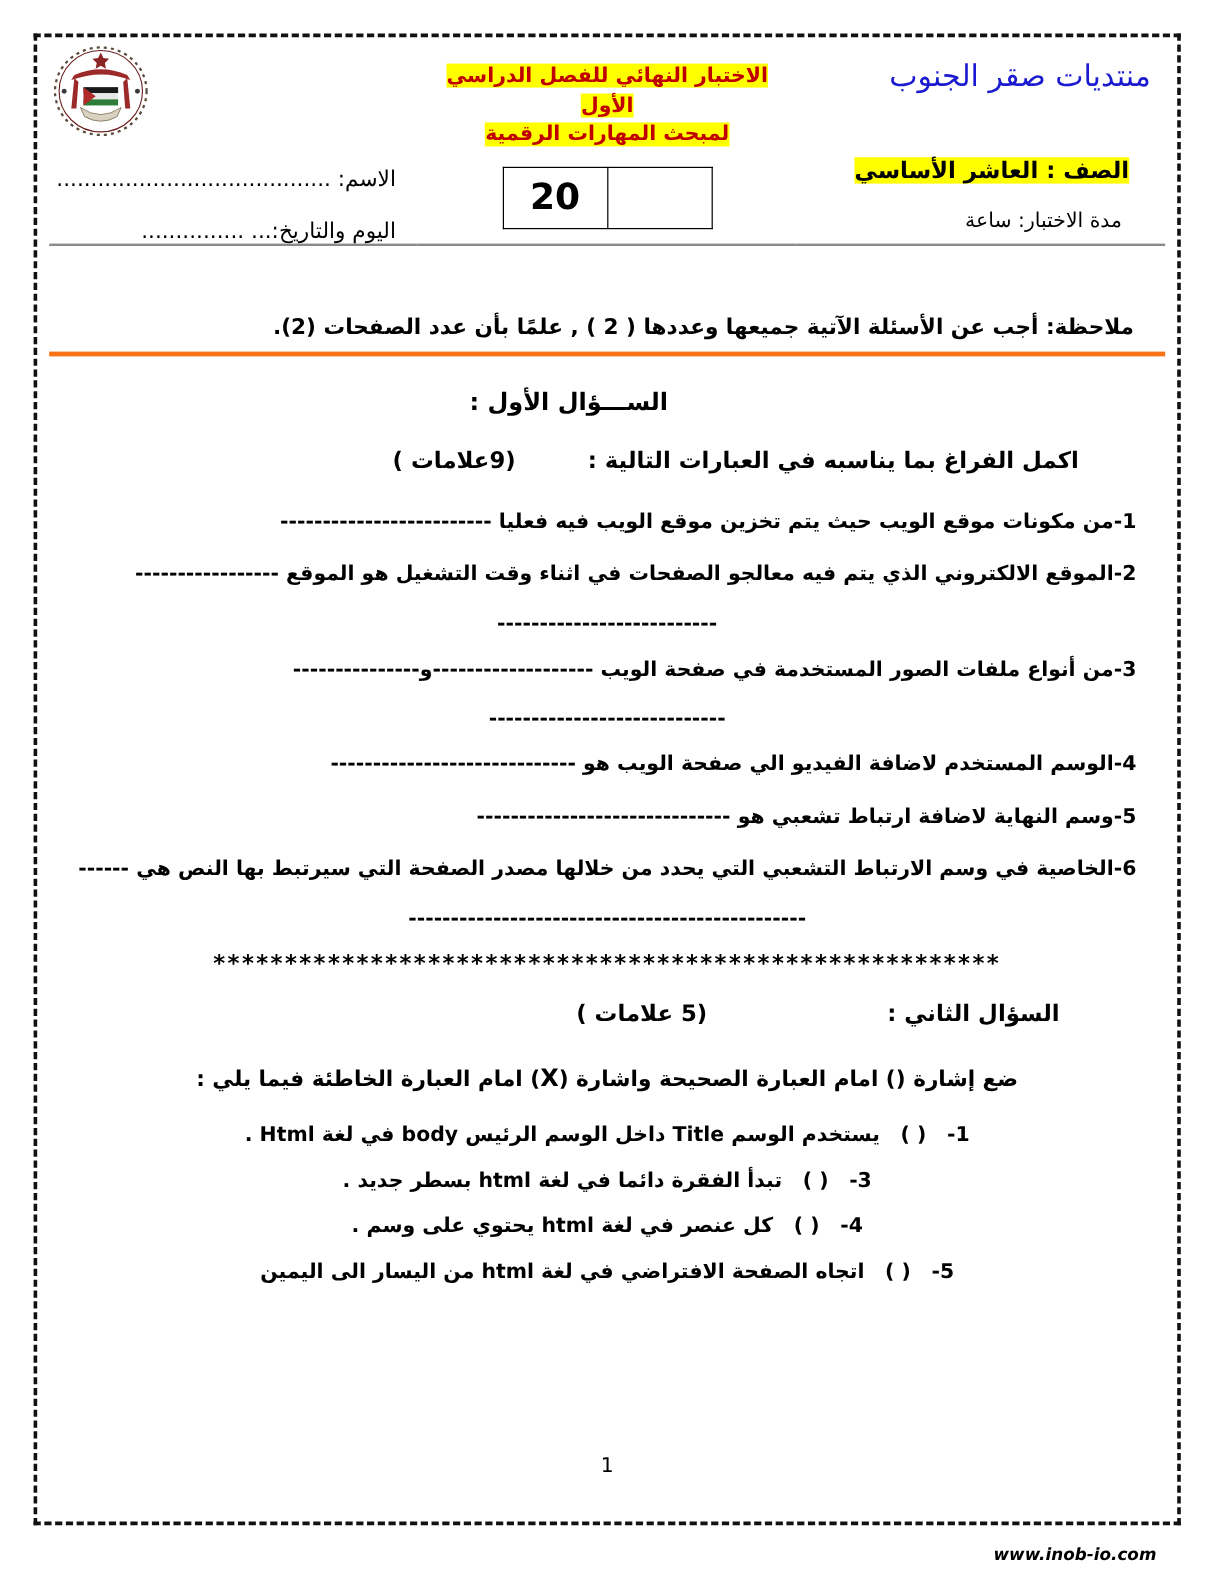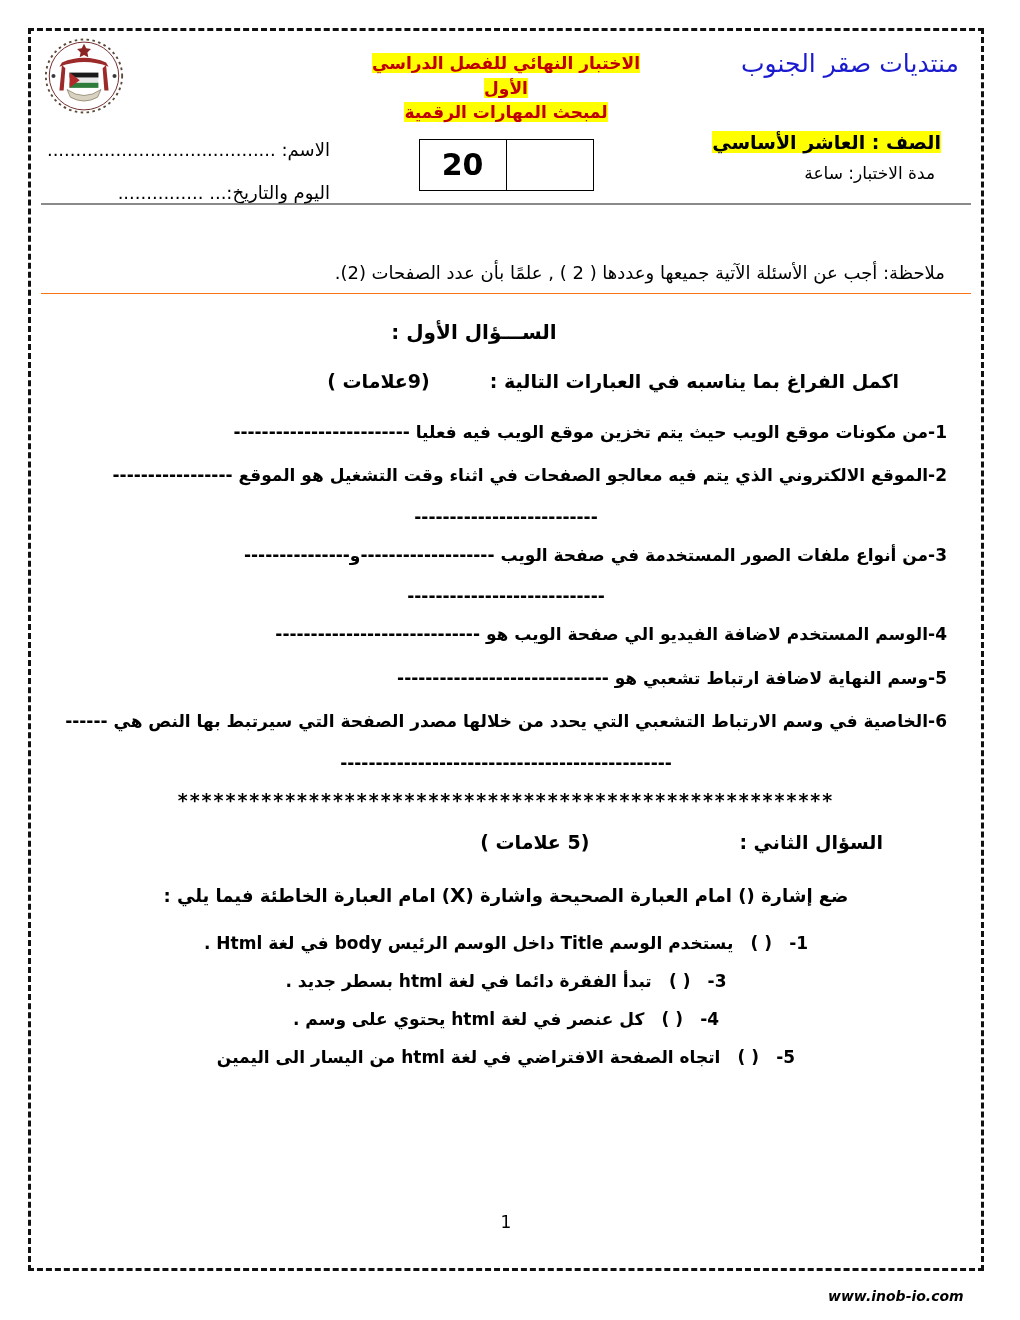--- a/index.html
+++ b/index.html
@@ -87,21 +87,21 @@
   .class-line {
     font-size: 19px;
     font-weight: bold;
     padding-top: 6px;
     padding-right: 30px;
     white-space: nowrap;
     text-align: right;
   }
   .duration-line {
     font-size: 17px;
-    padding-top: 10px;
+    padding-top: 21px;
     padding-right: 36px;
     white-space: nowrap;
   }
 
   .score-box {
     margin: 14px auto 0 auto;
     border-collapse: collapse;
     table-layout: fixed;
   }
   .score-box td {
@@ -121,23 +121,24 @@
     padding-right: 18px;
     padding-top: 14px;
     white-space: nowrap;
     direction: rtl;
   }
   .field-line.second { padding-top: 22px; }
   .dots { letter-spacing: 1px; }
 
   
   .note-row {
-    border-bottom: 1px solid #f97316;
+    border-bottom: 4px solid #f97316;
     height: 88px;
     position: relative;
+    font-weight: bold;
   }
   .note-text {
     position: absolute;
     right: 26px;
     bottom: 10px;
     font-size: 18px;
     white-space: nowrap;
   }
 
   

